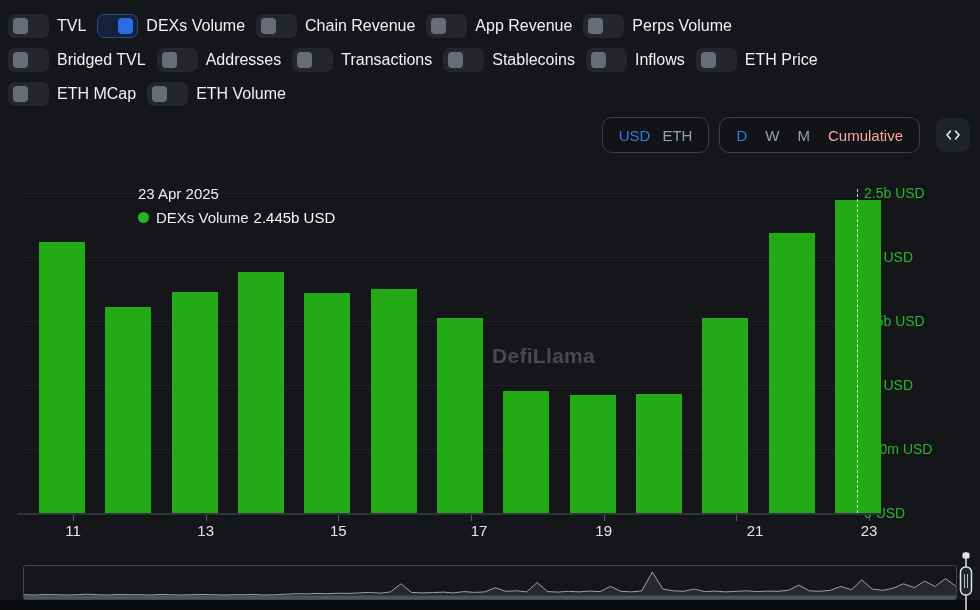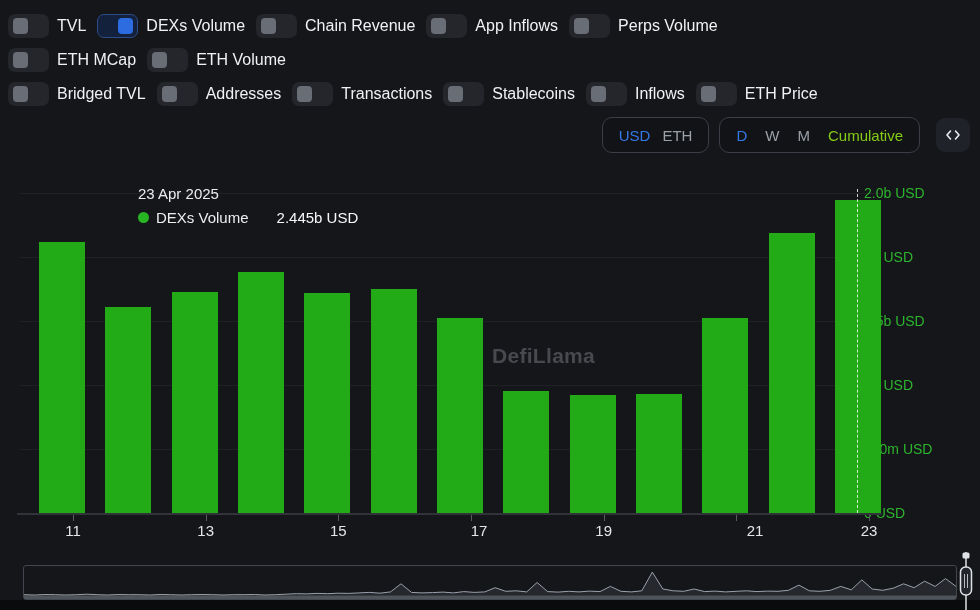--- a/index.html
+++ b/index.html
@@ -19,37 +19,37 @@
   .switch.on{background:#13213c;border:1px solid #2c4d88;}
   .switch.on .knob{left:auto;right:4px;top:3px;background:#2c6be0;}
   .pair .lbl{font-size:16px;color:#f0f1f3;white-space:nowrap;}
   
   .controls{position:absolute;top:117px;right:10px;display:flex;align-items:center;}
   .group{display:flex;align-items:center;height:36px;border:1px solid #3a3e46;border-radius:10px;box-sizing:border-box;background:rgba(0,0,0,0.12);}
   .group.currency{padding:0 16px;gap:12px;margin-right:10px;}
   .group.period{padding:0 16px;gap:18px;}
   .opt{font-size:15px;color:#9aa0a8;cursor:pointer;white-space:nowrap;}
   .opt.active{color:#3579e8;}
-  .opt.bright{color:#84cc16;}
+  .opt.bright{color:#fca5a5;}
   .embed-btn{margin-left:16px;width:34px;height:34px;border-radius:9px;background:#1f2229;display:flex;align-items:center;justify-content:center;cursor:pointer;}
   
   .gridline{position:absolute;left:20px;width:862px;height:1px;background:#1f2126;z-index:0;}
   .axis-line{position:absolute;left:17px;top:513px;width:865px;height:2px;background:#303338;z-index:1;}
   .ylab{position:absolute;left:864px;height:18px;line-height:18px;font-size:14px;color:#2db52d;white-space:nowrap;z-index:1;}
   .bar{position:absolute;width:46px;background:#22ab17;z-index:2;}
   .xtick{position:absolute;width:1px;height:6px;top:515px;background:#585c63;z-index:1;}
   .xlab{position:absolute;top:522px;width:44px;text-align:center;font-size:15px;color:#e5e5e5;z-index:1;}
   .crosshair{position:absolute;left:857px;top:189px;height:324px;width:0;border-left:1px dashed rgba(255,255,255,0.8);z-index:3;}
   .watermark{position:absolute;left:492px;top:344px;font-size:21px;font-weight:bold;color:#47494f;letter-spacing:0.3px;z-index:0;}
   .tooltip{position:absolute;left:138px;top:185px;z-index:4;}
   .tooltip .t-date{font-size:15px;color:#eceded;}
   .tooltip .t-row{margin-top:7px;display:flex;align-items:center;}
   .tooltip .t-dot{width:11px;height:11px;border-radius:50%;background:#28b524;}
   .tooltip .t-name{margin-left:7px;font-size:15px;color:#eceded;}
-  .tooltip .t-val{margin-left:28px;font-size:15px;color:#f6f7f8;}
+  .tooltip .t-val{margin-left:5px;font-size:15px;color:#f6f7f8;}
   
   .brush{position:absolute;left:23px;top:565px;width:934px;height:35px;border:1px solid #42464e;border-radius:3px;box-sizing:border-box;cursor:ew-resize;}
   .brush svg{position:absolute;left:0;top:0;}
   .brush-handle{position:absolute;left:952px;top:551px;z-index:5;cursor:ew-resize;}
   .footer-strip{position:absolute;left:0;top:600px;width:980px;height:10px;background:#0a0b0d;}
 </style>
 </head>
 <body>
 
 <div class="stage">
@@ -71,79 +71,79 @@
         <label class="pair">
           <span class="switch">
             <span class="knob"></span>
           </span>
           <span class="lbl">Chain Revenue</span>
         </label>
         <label class="pair">
           <span class="switch">
             <span class="knob"></span>
           </span>
-          <span class="lbl">App Inflows</span>
+          <span class="lbl">App Revenue</span>
         </label>
         <label class="pair">
           <span class="switch">
             <span class="knob"></span>
           </span>
           <span class="lbl">Perps Volume</span>
         </label>
       </div>
       <div class="toggle-row">
         <label class="pair">
           <span class="switch">
             <span class="knob"></span>
           </span>
-          <span class="lbl">ETH MCap</span>
-        </label>
-        <label class="pair">
-          <span class="switch">
-            <span class="knob"></span>
-          </span>
-          <span class="lbl">ETH Volume</span>
+          <span class="lbl">Bridged TVL</span>
+        </label>
+        <label class="pair">
+          <span class="switch">
+            <span class="knob"></span>
+          </span>
+          <span class="lbl">Addresses</span>
+        </label>
+        <label class="pair">
+          <span class="switch">
+            <span class="knob"></span>
+          </span>
+          <span class="lbl">Transactions</span>
+        </label>
+        <label class="pair">
+          <span class="switch">
+            <span class="knob"></span>
+          </span>
+          <span class="lbl">Stablecoins</span>
+        </label>
+        <label class="pair">
+          <span class="switch">
+            <span class="knob"></span>
+          </span>
+          <span class="lbl">Inflows</span>
+        </label>
+        <label class="pair">
+          <span class="switch">
+            <span class="knob"></span>
+          </span>
+          <span class="lbl">ETH Price</span>
         </label>
       </div>
       <div class="toggle-row">
         <label class="pair">
           <span class="switch">
             <span class="knob"></span>
           </span>
-          <span class="lbl">Bridged TVL</span>
-        </label>
-        <label class="pair">
-          <span class="switch">
-            <span class="knob"></span>
-          </span>
-          <span class="lbl">Addresses</span>
-        </label>
-        <label class="pair">
-          <span class="switch">
-            <span class="knob"></span>
-          </span>
-          <span class="lbl">Transactions</span>
-        </label>
-        <label class="pair">
-          <span class="switch">
-            <span class="knob"></span>
-          </span>
-          <span class="lbl">Stablecoins</span>
-        </label>
-        <label class="pair">
-          <span class="switch">
-            <span class="knob"></span>
-          </span>
-          <span class="lbl">Inflows</span>
-        </label>
-        <label class="pair">
-          <span class="switch">
-            <span class="knob"></span>
-          </span>
-          <span class="lbl">ETH Price</span>
+          <span class="lbl">ETH MCap</span>
+        </label>
+        <label class="pair">
+          <span class="switch">
+            <span class="knob"></span>
+          </span>
+          <span class="lbl">ETH Volume</span>
         </label>
       </div>
     </div>
 
   <div class="controls">
     <div class="group currency">
       <span class="opt active">USD</span>
       <span class="opt">ETH</span>
     </div>
     <div class="group period">
@@ -166,21 +166,21 @@
       <div class="gridline" style="top: 193.1px;"></div>
       <div class="gridline" style="top: 257px;"></div>
       <div class="gridline" style="top: 320.9px;"></div>
       <div class="gridline" style="top: 384.8px;"></div>
       <div class="gridline" style="top: 448.7px;"></div>
       <span class="ylab" style="top: 503.6px;">0 USD</span>
       <span class="ylab" style="top: 439.7px;">500m USD</span>
       <span class="ylab" style="top: 375.8px;">1b USD</span>
       <span class="ylab" style="top: 311.9px;">1.5b USD</span>
       <span class="ylab" style="top: 248px;">2b USD</span>
-      <span class="ylab" style="top: 184.1px;">2.0b USD</span>
+      <span class="ylab" style="top: 184.1px;">2.5b USD</span>
       <div class="bar" style="left: 39px; top: 241.664px; height: 270.936px;"></div>
       <div class="bar" style="left: 105.333px; top: 306.842px; height: 205.758px;"></div>
       <div class="bar" style="left: 171.666px; top: 291.506px; height: 221.094px;"></div>
       <div class="bar" style="left: 237.999px; top: 272.336px; height: 240.264px;"></div>
       <div class="bar" style="left: 304.332px; top: 292.784px; height: 219.816px;"></div>
       <div class="bar" style="left: 370.665px; top: 288.95px; height: 223.65px;"></div>
       <div class="bar" style="left: 436.998px; top: 318.344px; height: 194.256px;"></div>
       <div class="bar" style="left: 503.331px; top: 391.19px; height: 121.41px;"></div>
       <div class="bar" style="left: 569.664px; top: 395.024px; height: 117.576px;"></div>
       <div class="bar" style="left: 635.997px; top: 393.746px; height: 118.854px;"></div>

